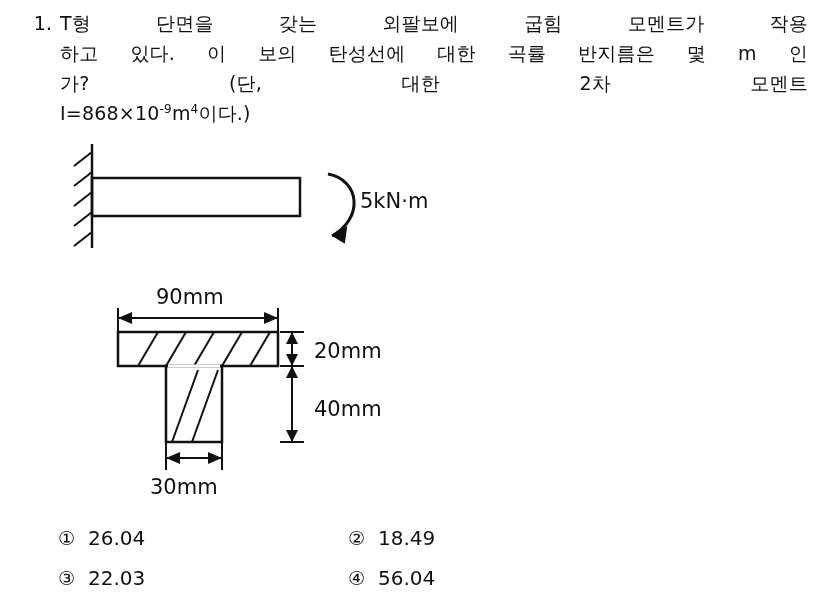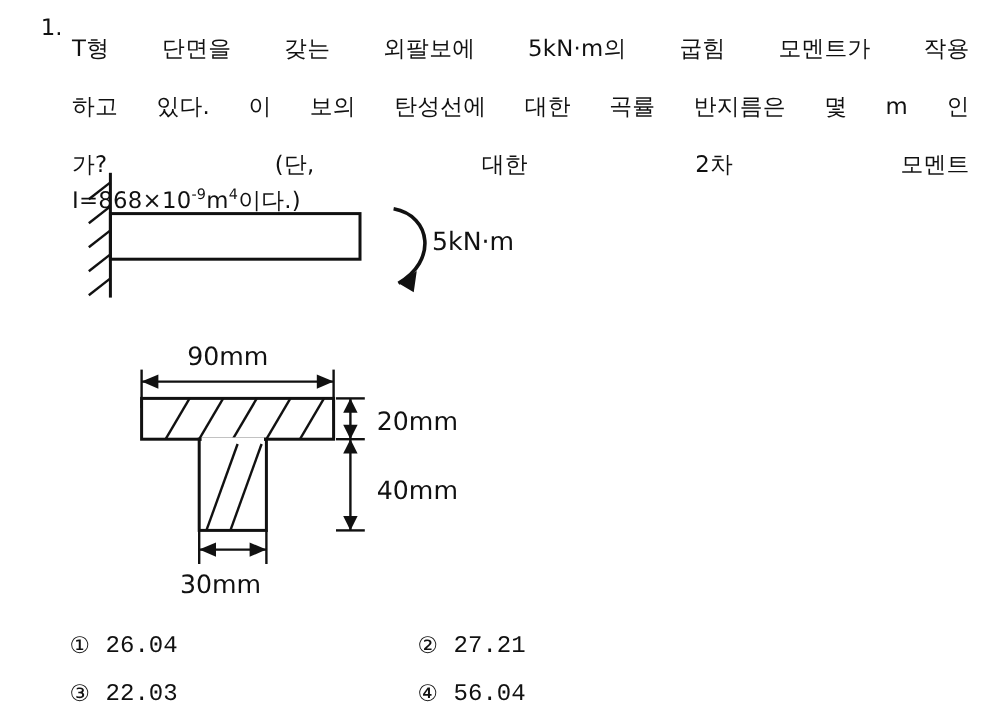--- a/index.html
+++ b/index.html
@@ -40,21 +40,20 @@
     text-justify: inter-character;
     letter-spacing: 0.2px;
   }
   .q-line {
     display: block;
     white-space: nowrap;
   }
   .q-line.justify {
     display: flex;
     justify-content: space-between;
-    margin-top: 18px;
   }
   .q-line.justify > span {
     white-space: pre;
   }
   sup, .sup {
     font-size: 12px;
     vertical-align: super;
     line-height: 0;
   }
 
@@ -103,36 +102,34 @@
     font-size: 20px;
   }
   .choice.col1 { width: 290px; }
   .choice-mark {
     display: inline-block;
     width: 30px;
     font-size: 19px;
   }
   .choice-text {
     display: inline-block;
-    font-family: Liberation Mono, monospace;
   }
 </style>
 </head>
 <body>
 
 <div class="question">
   <div class="q-number">1.</div>
   <div class="q-body">
 
     <div class="q-line justify">
       <span>T형</span>
       <span>단면을</span>
       <span>갖는</span>
       <span>외팔보에</span>
-      <span>5kN·m의</span>
       <span>굽힘</span>
       <span>모멘트가</span>
       <span>작용</span>
     </div>
 
     <div class="q-line justify">
       <span>하고</span>
       <span>있다.</span>
       <span>이</span>
       <span>보의</span>
@@ -235,21 +232,21 @@
 </div>
 
 <div class="choices">
   <div class="choice-row">
     <div class="choice col1">
       <span class="choice-mark">①</span>
       <span class="choice-text">26.04</span>
     </div>
     <div class="choice">
       <span class="choice-mark">②</span>
-      <span class="choice-text">27.21</span>
+      <span class="choice-text">18.49</span>
     </div>
   </div>
   <div class="choice-row">
     <div class="choice col1">
       <span class="choice-mark">③</span>
       <span class="choice-text">22.03</span>
     </div>
     <div class="choice">
       <span class="choice-mark">④</span>
       <span class="choice-text">56.04</span>

